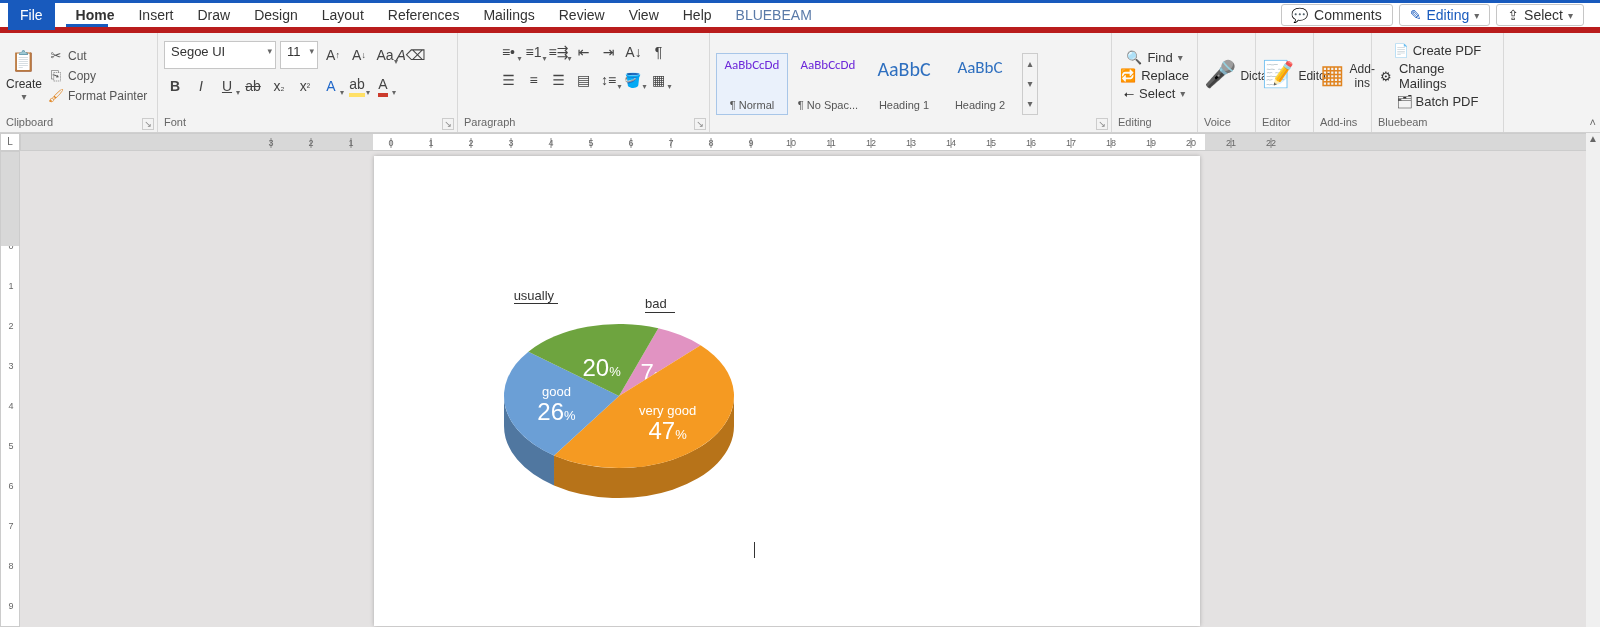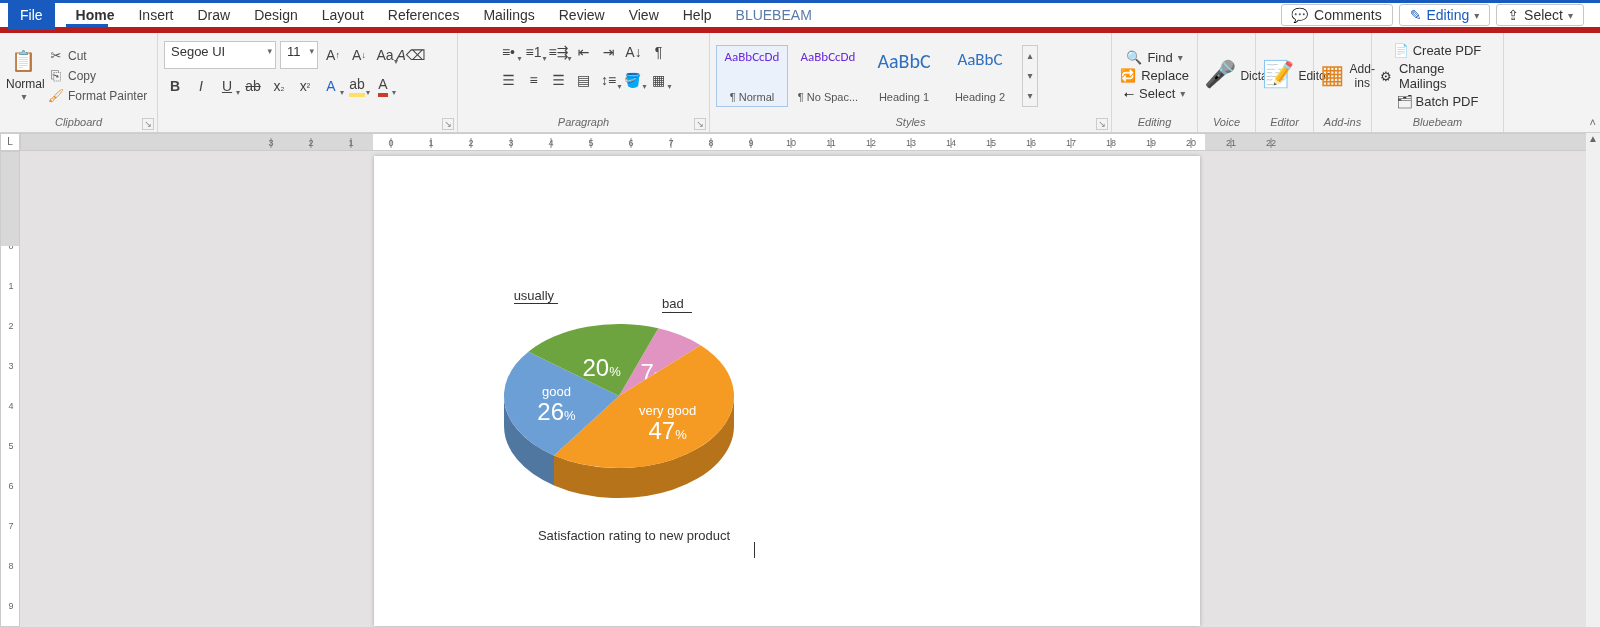--- a/index.html
+++ b/index.html
@@ -9,21 +9,21 @@
   .tab { padding: 0 12px; font-size: 14px; color: #333; cursor: pointer; height: 30px; line-height: 30px; }
   .tab.first { background:#185abd; color:#fff; }
   .tab.active { font-weight: 600; margin-left: 9px; }
   .tab-underline { position: absolute; bottom: 0; left: 66px; width: 42px; height: 3px; background: #185abd; }
   .tabs-right { margin-left: auto; display:flex; gap:6px; align-items:center; padding-right:8px;}
   .rbtn { border:1px solid #c6c6c6; border-radius:3px; padding:2px 10px; font-size:14px; color:#333; display:flex; align-items:center; gap:5px; background:#fff;}
   .rbtn.editing { color:#185abd;}
   .chev { font-size:10px; color:#666;}
   .ribbon { background:#f3f3f3; height:100px; display:flex; border-bottom:1px solid #d0d0d0; position:relative;}
   .group { border-right:1px solid #d8d8d8; display:flex; flex-direction:column; justify-content:space-between; padding:4px 6px 2px; position:relative;}
-  .group-label { font-size:11px; color:#666; text-align:center; height:16px; line-height:16px;font-style:italic;}
+  .group-label { font-size:11px; color:#666; height:16px; line-height:16px;}
   .group-body { flex:1; display:flex; align-items:center; gap:4px;}
   .launcher { position:absolute; right:3px; bottom:2px; width:12px;height:12px; font-size:9px; color:#888; border:1px solid #ccc; text-align:center; line-height:10px;}
   .vstack { display:flex; flex-direction:column; gap:2px; justify-content:center;}
   .smallitem { display:flex; align-items:center; gap:4px; font-size:12px; color:#555; padding:1px 2px;}
   .ico { width:16px;height:16px; display:inline-flex; align-items:center; justify-content:center; font-size:13px;}
   .paste-big { width:36px; text-align:center;}
   .paste-big .ico { width:28px;height:28px; font-size:20px; display:block; margin:0 auto;}
   .paste-big .lbl { font-size:12px; color:#333;}
   .fontrow { display:flex; gap:4px; align-items:center;}
   .combo { border:1px solid #c6c6c6; background:#fff; height:28px; font-size:13px; padding:0 16px 8px 6px; display:flex; align-items:center; position:relative; color:#333;}
@@ -104,21 +104,21 @@
       </div>
   </div>
 </div>
 
 <div class="ribbon">
 
   <div class="group" style="width:158px">
     <div class="group-body">
       <div class="paste-big">
         <span class="ico">📋</span>
-        <div class="lbl">Normal</div>
+        <div class="lbl">Create</div>
         <div class="chev">▾</div>
       </div>
       <div class="vstack">
         <div class="smallitem">
             <span class="ico">✂</span>
             <span>Cut</span>
           </div>
         <div class="smallitem">
             <span class="ico">⎘</span>
             <span>Copy</span>
@@ -169,20 +169,21 @@
         <div class="ib">
             <span style="border-bottom:4px solid #ffe066;padding-bottom:1px">ab</span>
             <span class="ar">▾</span>
           </div>
         <div class="ib">
             <span style="border-bottom:4px solid #cc3b2c;padding-bottom:1px">A</span>
             <span class="ar">▾</span>
           </div>
       </div>
     </div>
+    <div class="group-label">Font</div>
     <div class="launcher">↘</div>
   </div>
 
   <div class="group" style="width:252px">
     <div class="group-body" style="flex-direction:column; gap:6px; padding-top:4px;">
       <div class="para-row">
         <div class="ib">≡•<span class="ar">▾</span></div>
         <div class="ib">≡1<span class="ar">▾</span></div>
         <div class="ib">≡⇶<span class="ar">▾</span></div>
         <div class="ib">⇤</div>
@@ -221,21 +222,20 @@
         <div class="style-item">
           <div class="style-prev" style="font-size:17px;color:#2e6fbf">AaBbC</div>
           <div>Heading 2</div>
         </div>
         <div class="style-scroll">
           <div>▴</div>
           <div>▾</div>
           <div>▾</div>
         </div>
       </div>
-    <div class="group-label">Styles</div>
     <div class="launcher">↘</div>
   </div>
 
   <div class="group" style="width:86px">
     <div class="group-body col">
       <div class="line">
           <span>🔍</span>
           <span>Find</span>
           <span class="chev">▾</span>
         </div>
@@ -374,37 +374,36 @@
       <text x="10" y="457" text-anchor="middle" font-size="9" fill="#666">9</text>
       <text x="10" y="497" text-anchor="middle" font-size="9" fill="#666">10</text>
       <text x="10" y="537" text-anchor="middle" font-size="9" fill="#666">11</text>
       <text x="10" y="577" text-anchor="middle" font-size="9" fill="#666">12</text>
     </svg>
 </div>
 
 <div class="page">
   <div class="chart-wrap">
     <div class="callout" style="left:35px; top:-4px;"><span class="line" style="width:44px;"></span> <span style="position:relative;left:-48px;top:-4px;">usually</span></div>
-    <div class="callout" style="left:183px; top:0px;"><span>bad</span><br><span class="line" style="width:30px;position:relative;top:-10px;"></span></div>
+    <div class="callout" style="left:166px; top:0px;"><span>bad</span><br><span class="line" style="width:30px;position:relative;top:-10px;"></span></div>
     <svg id="pie" width="280" height="220" viewBox="0 0 280 220">
         <path d="M255,100 A115,72 0 0 1 75.02879460613214,159.40817187603724 L75.02879460613214,189.40817187603724 A115,72 0 0 0 255,130 Z" fill="rgb(183,115,25)"></path>
         <path d="M75.02879460613214,159.40817187603724 A115,72 0 0 1 25,100.00000000000001 L25,130 A115,72 0 0 0 75.02879460613214,189.40817187603724 Z" fill="rgb(80,119,160)"></path>
         <path d="M140,100 L179.33231648245192,32.342131303414604 A115,72 0 0 1 221.6006347016999,49.26633688262119 Z" fill="#e193c2"></path>
         <text x="174.0772521516841" y="60.63888507851695" text-anchor="middle" fill="#fff" font-size="13"></text>
         <text x="174.0772521516841" y="84.63888507851695" text-anchor="middle" fill="#fff" font-size="24" font-weight="400">7<tspan font-size="13">%</tspan></text>
         <path d="M140,100 L221.6006347016999,49.26633688262119 A115,72 0 0 1 75.02879460613214,159.40817187603724 Z" fill="#f59a22"></path>
         <text x="188.59393286729036" y="119.34834409960423" text-anchor="middle" fill="#fff" font-size="13">very good</text>
         <text x="188.59393286729036" y="143.34834409960422" text-anchor="middle" fill="#fff" font-size="24" font-weight="400">47<tspan font-size="13">%</tspan></text>
         <path d="M140,100 L75.02879460613214,159.40817187603724 A115,72 0 0 1 49.37876333522695,55.67237377655263 Z" fill="#6b9fd6"></path>
         <text x="77.49455487350554" y="100.05823911684791" text-anchor="middle" fill="#fff" font-size="13">good</text>
         <text x="77.49455487350554" y="124.05823911684791" text-anchor="middle" fill="#fff" font-size="24" font-weight="400">26<tspan font-size="13">%</tspan></text>
         <path d="M140,100 L49.37876333522695,55.67237377655263 A115,72 0 0 1 179.33231648245183,32.34213130341459 Z" fill="#6ea43f"></path>
         <text x="122.56593724457483" y="55.934036840842566" text-anchor="middle" fill="#fff" font-size="13"></text>
         <text x="122.56593724457483" y="79.93403684084257" text-anchor="middle" fill="#fff" font-size="24" font-weight="400">20<tspan font-size="13">%</tspan></text>
       </svg>
-    <div class="chart-caption">Satisfaction rating to new product</div>
   </div>
   <div class="cursor"></div>
 </div>
 
 <div class="vscroll">
   <div class="arr">▲</div>
 </div>
 
 </body></html>

